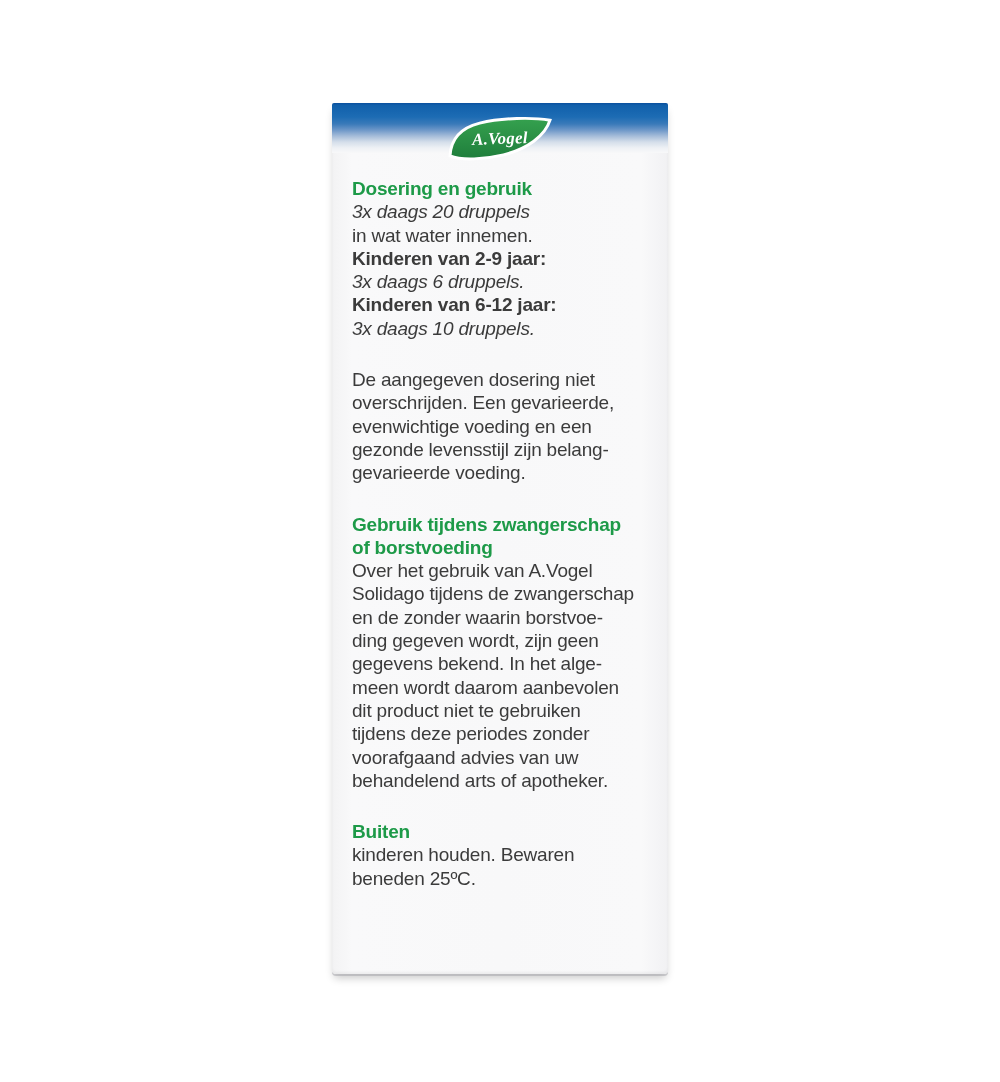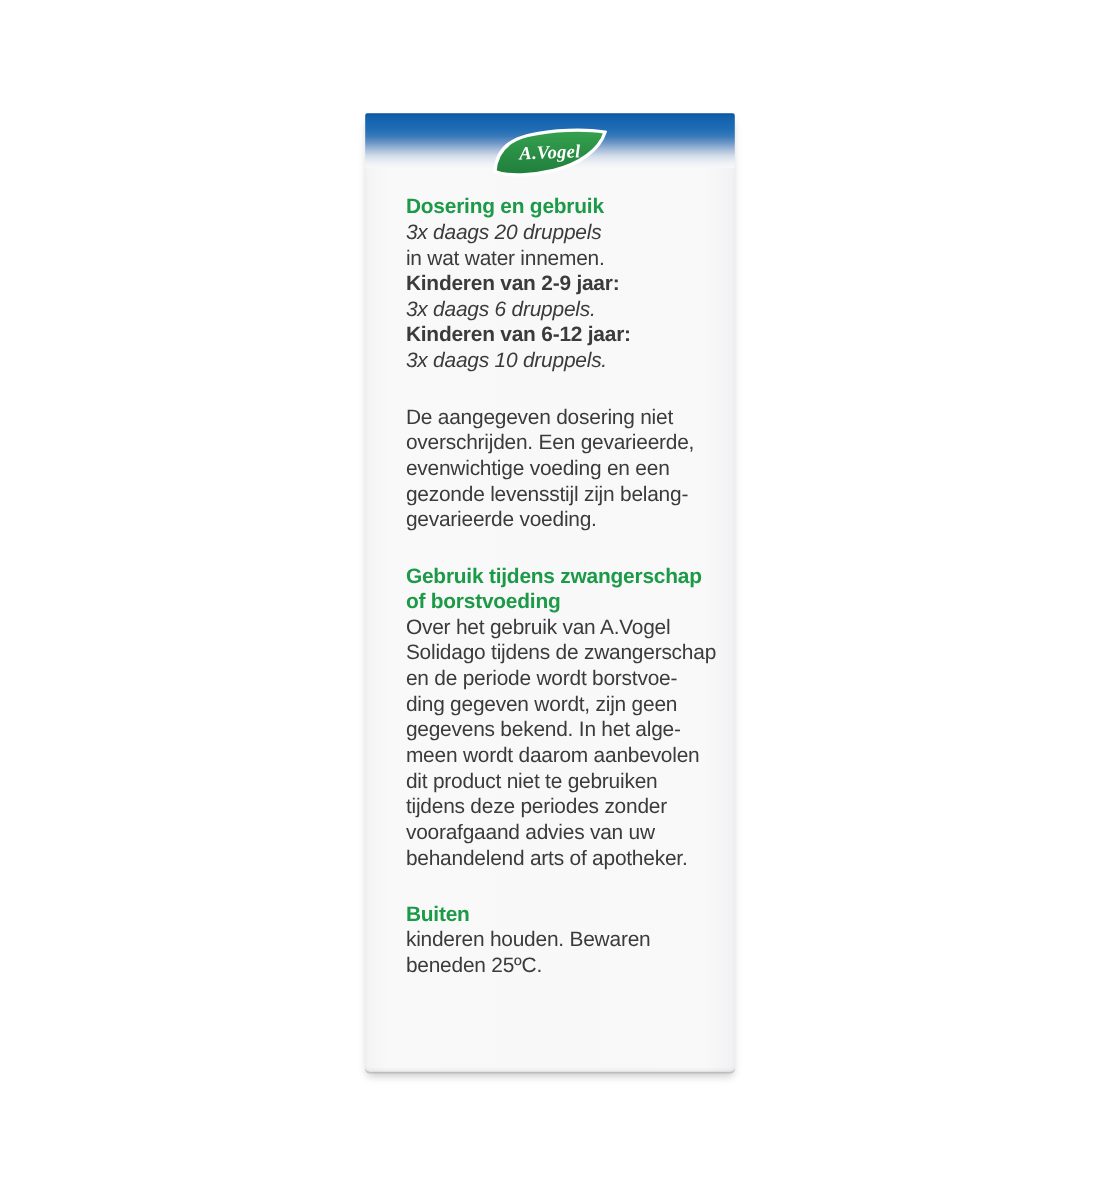--- a/index.html
+++ b/index.html
@@ -63,21 +63,21 @@
     font-style: italic;
     font-weight: bold;
     fill: #ffffff;
     font-size: 34px;
     letter-spacing: 0.5px;
   }
 
   
   .text-block {
     position: absolute;
-    left: 37px;
+    left: 20px;
     top: 74px;
     width: 282px;
     font-size: 19px;
     line-height: 23.3px;
     letter-spacing: -0.2px;
     color: #3b3b3b;
   }
   .section + .section { margin-top: 28px; }
   .line { white-space: nowrap; }
   .line.heading { color: #1d9a48; font-weight: bold; }
@@ -124,21 +124,21 @@
         <div class="line regular">overschrijden. Een gevarieerde,</div>
         <div class="line regular">evenwichtige voeding en een</div>
         <div class="line regular">gezonde levensstijl zijn belang-</div>
         <div class="line regular">gevarieerde voeding.</div>
       </div>
       <div class="section">
         <div class="line heading">Gebruik tijdens zwangerschap</div>
         <div class="line heading">of borstvoeding</div>
         <div class="line regular">Over het gebruik van A.Vogel</div>
         <div class="line regular">Solidago tijdens de zwangerschap</div>
-        <div class="line regular">en de periode wordt borstvoe-</div>
+        <div class="line regular">en de zonder waarin borstvoe-</div>
         <div class="line regular">ding gegeven wordt, zijn geen</div>
         <div class="line regular">gegevens bekend. In het alge-</div>
         <div class="line regular">meen wordt daarom aanbevolen</div>
         <div class="line regular">dit product niet te gebruiken</div>
         <div class="line regular">tijdens deze periodes zonder</div>
         <div class="line regular">voorafgaand advies van uw</div>
         <div class="line regular">behandelend arts of apotheker.</div>
       </div>
       <div class="section">
         <div class="line heading">Buiten</div>

